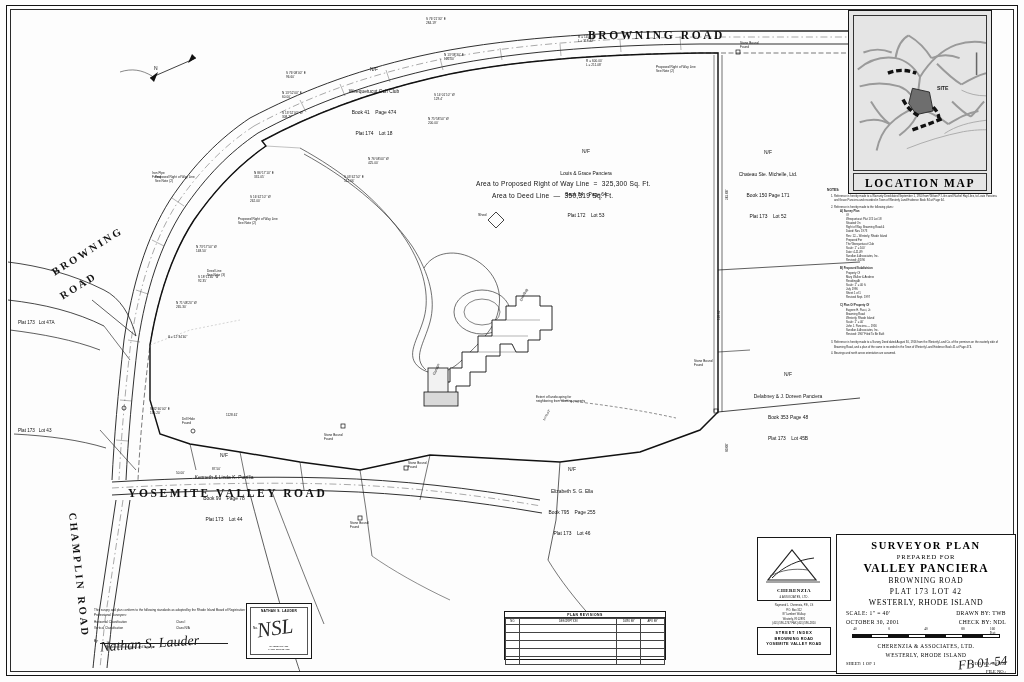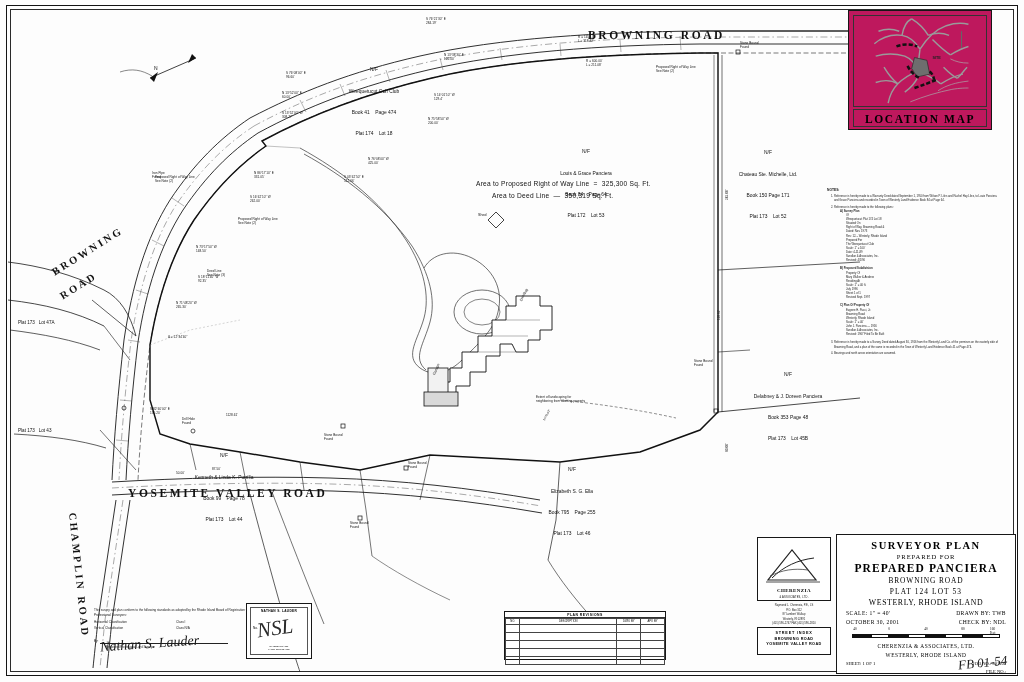--- a/index.html
+++ b/index.html
@@ -63,22 +63,22 @@
     letter-spacing: 2.6px;
     color: #111;
   }
   .rn-big { font-size: 11.5px; }
   .rn-mid { font-size: 10.5px; }
 
   
   #locmap {
     position: absolute;
     left: 848px; top: 10px;
-    width: 144px; height: 120px;
-    background: #be185d;
+    width: 144px; height: 184px;
+    background: #e5e5e5;
     border: 1.1px solid #171717;
   }
   #locmap .inner {
     position: absolute;
     left: 4px; top: 4px; right: 4px; bottom: 22px;
     border: 0.8px solid #333;
     overflow: hidden;
   }
   #locmap .caption {
     position: absolute;
@@ -715,23 +715,23 @@
             <td></td>
             <td></td>
           </tr>
       </tbody>
     </table>
   </div>
 
   <div id="titleblock">
     <div class="t1">SURVEYOR  PLAN</div>
     <div class="t2">PREPARED  FOR</div>
-    <div class="t3">PREPARED  PANCIERA</div>
+    <div class="t3">VALLEY  PANCIERA</div>
     <div class="t4">BROWNING  ROAD</div>
-    <div class="t5">PLAT  124     LOT  53</div>
+    <div class="t5">PLAT  173     LOT  42</div>
     <div class="t6">WESTERLY,  RHODE  ISLAND</div>
 
     <div class="row">
       <span>SCALE:  1"  =  40'</span>
       <span>DRAWN BY:  TWB</span>
     </div>
     <div class="row">
       <span>OCTOBER  30,  2001</span>
       <span>CHECK BY:  NDL</span>
     </div>

